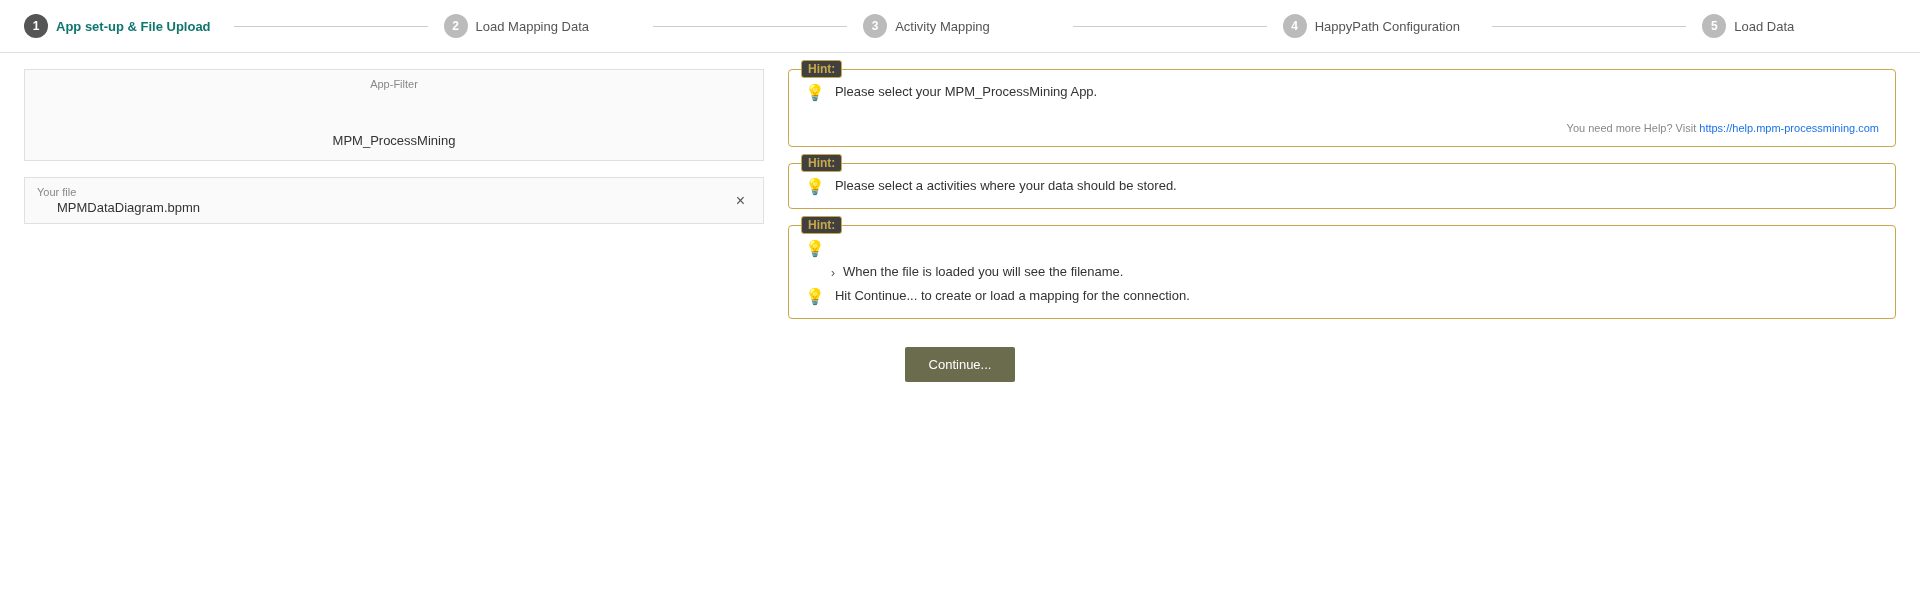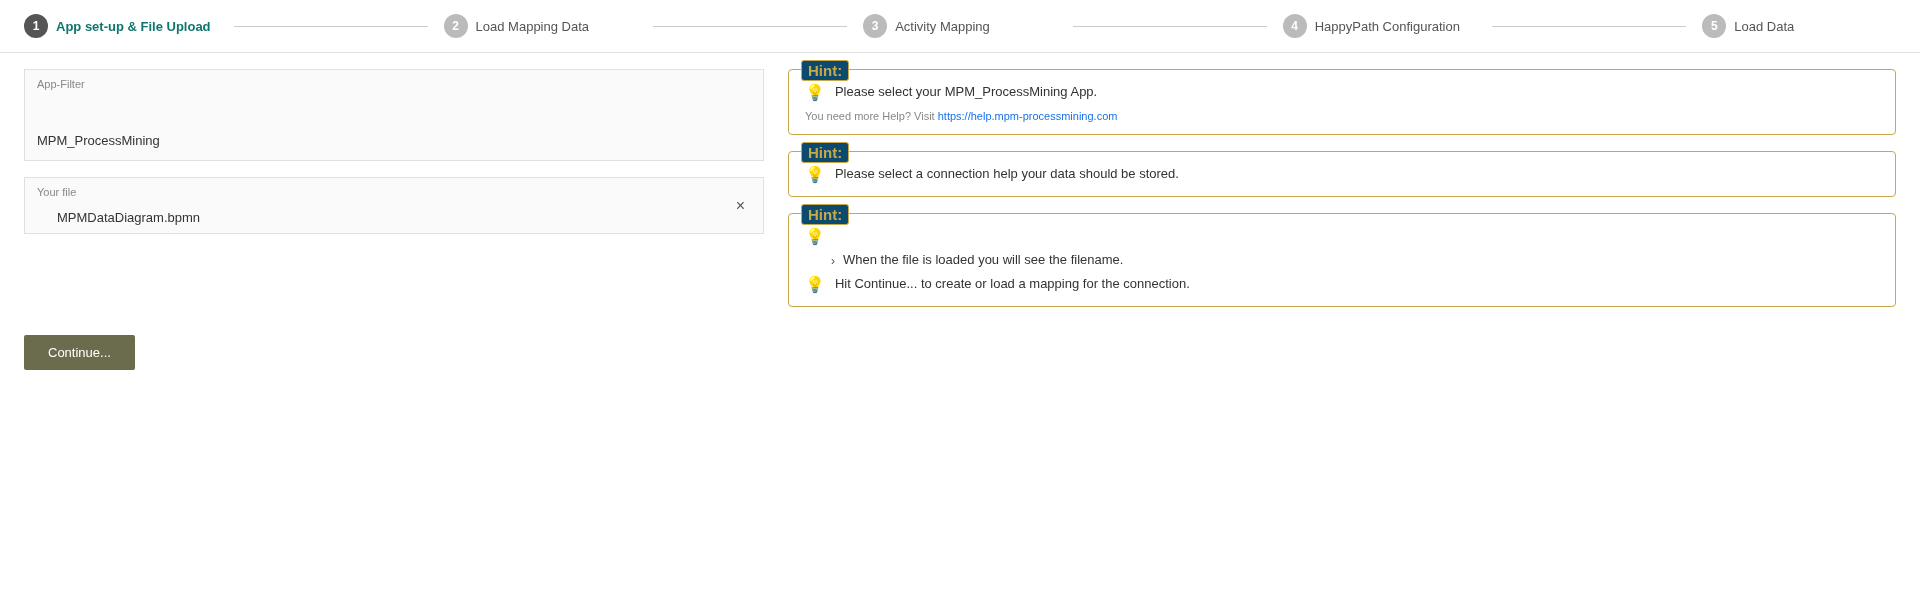--- a/index.html
+++ b/index.html
@@ -76,20 +76,21 @@
       flex-direction: column;
       gap: 0;
     }
 
     
     .app-filter-section {
       border: 1px solid #e0e0e0;
       padding: 8px 12px 12px 12px;
       margin-bottom: 16px;
       background: #fafafa;
+      text-align: center;
     }
     .app-filter-label {
       font-size: 11px;
       color: #888;
       margin-bottom: 4px;
     }
     .app-filter-value {
       font-size: 13px;
       color: #333;
       margin-top: 43px;
@@ -119,21 +120,21 @@
       justify-content: space-between;
       background: #fafafa;
     }
     .file-info {
       display: flex;
       flex-direction: column;
     }
     .file-label {
       font-size: 11px;
       color: #888;
-      margin-bottom: 12px;
+      margin-bottom: 2px;
     }
     .file-name {
       font-size: 13px;
       color: #333;
       margin-left: 20px;
     }
     .close-btn {
       background: none;
       border: none;
       cursor: pointer;
@@ -154,25 +155,25 @@
     .hint-box {
       border: 1px solid #c8a84b;
       border-radius: 4px;
       padding: 12px 16px;
       position: relative;
     }
     .hint-tag {
       position: absolute;
       top: -10px;
       left: 12px;
-      background: #0c4a6e;
+      background: #404040;
       border: 1px solid #c8a84b;
       border-radius: 3px;
       padding: 1px 6px;
-      font-size: 15px;
+      font-size: 12px;
       color: #c8a84b;
       font-weight: bold;
     }
     .hint-row {
       display: flex;
       align-items: flex-start;
       gap: 10px;
       margin-bottom: 6px;
     }
     .hint-row:last-child {
@@ -199,33 +200,34 @@
       font-size: 13px;
       color: #333;
     }
     .chevron-icon {
       color: #555;
       font-size: 12px;
       flex-shrink: 0;
       margin-top: 2px;
     }
     .hint-help-row {
+      text-align: right;
       font-size: 11px;
       color: #888;
-      margin-top: 8px;
+      margin-top: 20px;
     }
     .hint-help-link {
       color: #1a73e8;
       text-decoration: none;
     }
 
     
     .bottom-bar {
       display: flex;
-      justify-content: flex-start;
+      justify-content: center;
       padding: 12px 24px;
       margin-top: auto;
     }
     .continue-btn {
       background: #6b6b4e;
       color: #fff;
       border: none;
       padding: 10px 24px;
       font-size: 13px;
       cursor: pointer;
@@ -314,21 +316,21 @@
       <div class="hint-help-row">
         <span>You need more Help? Visit </span>
         <a class="hint-help-link" href="#">https://help.mpm-processmining.com</a>
       </div>
     </div>
 
     <div class="hint-box">
       <span class="hint-tag">Hint:</span>
       <div class="hint-row">
         <span class="bulb-icon">💡</span>
-        <span class="hint-text">Please select a connection help your data should be stored.</span>
+        <span class="hint-text">Please select a activities where your data should be stored.</span>
       </div>
     </div>
 
     <div class="hint-box">
       <span class="hint-tag">Hint:</span>
       <div class="hint-row">
         <span class="bulb-icon">💡</span>
       </div>
       <div class="hint-sub-row">
         <span class="chevron-icon">›</span>

